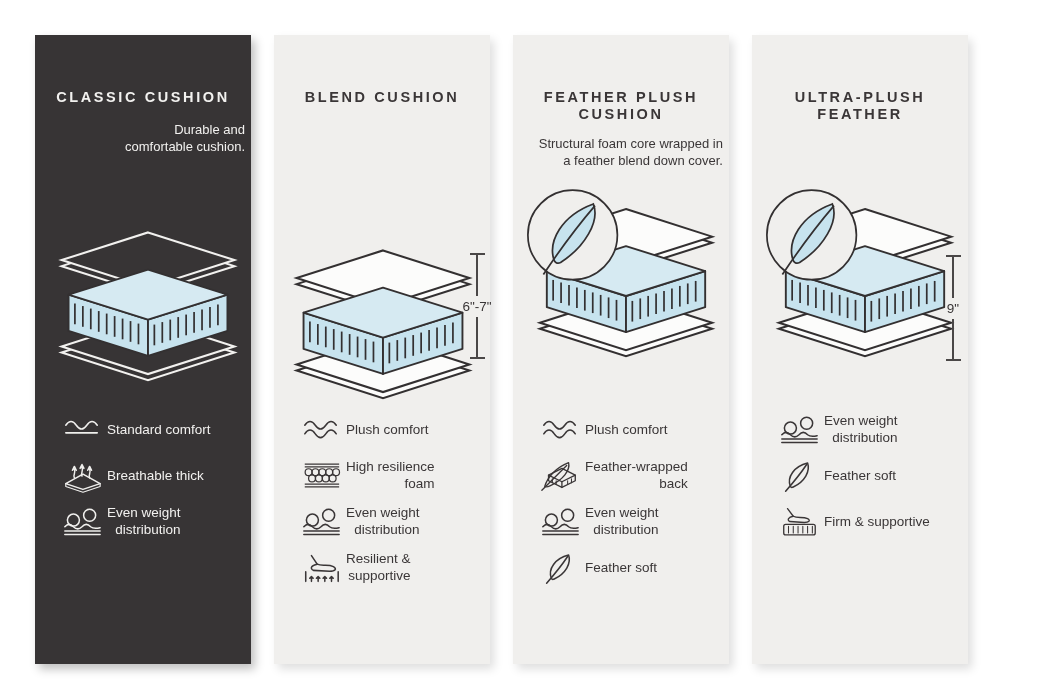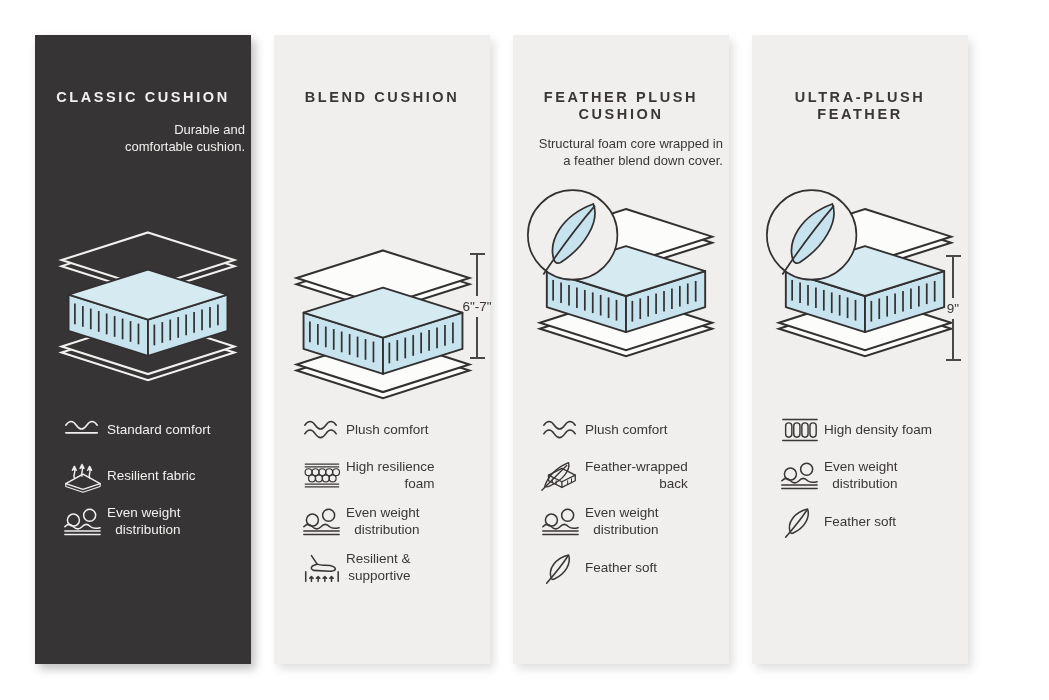--- a/index.html
+++ b/index.html
@@ -86,21 +86,21 @@
         <div class="feat">
           <span class="fico">
             <svg width="42" height="34" viewBox="0 0 44 34" fill="none" stroke="currentColor" stroke-width="1.6" stroke-linecap="round" stroke-linejoin="round">
    <path d="M5 25 L23 15 L41 25 L23 31 Z"></path>
               <path d="M5 25 L5 28 L23 34 L41 28 L41 25" stroke-width="1.2"></path>
    <path d="M14 19 c-2 -3 2 -5 0 -9 M12 11 l2 -4 l2 4"></path>
    <path d="M22 17 c-2 -3 2 -5 0 -9 M20 9 l2 -4 l2 4"></path>
    <path d="M30 19 c-2 -3 2 -5 0 -9 M28 11 l2 -4 l2 4"></path>
             </svg>
           </span>
-          <span class="flabel">Resilient fabric</span>
+          <span class="flabel">Breathable thick</span>
         </div>
         <div class="feat">
           <span class="fico">
             <svg width="42" height="34" viewBox="0 0 44 34" fill="none" stroke="currentColor" stroke-width="1.6" stroke-linecap="round" stroke-linejoin="round">
    <circle cx="13" cy="15" r="6.3"></circle>
               <circle cx="30" cy="10" r="6.3"></circle>
    <path d="M4 22 q4.5 -5 9 0 q4.5 4.5 9 0 q4.5 -5 9 0 q3 2.5 10 1"></path>
    <line x1="4" y1="26.5" x2="41" y2="26.5"></line>
               <line x1="4" y1="30" x2="41" y2="30"></line>
             </svg>
@@ -350,49 +350,47 @@
     <div class="measure">
       <span class="cap"></span>
       <span class="mline"></span>
       <span class="mtext">9"</span>
       <span class="mline"></span>
       <span class="cap"></span>
     </div>
     <div class="features">
         <div class="feat">
           <span class="fico">
-            <svg width="42" height="34" viewBox="0 0 44 34" fill="none" stroke="currentColor" stroke-width="1.5" stroke-linecap="round">
-   <line x1="5" y1="6" x2="41" y2="6"></line>
-              <line x1="5" y1="28" x2="41" y2="28"></line>
-   <rect x="8" y="9.5" width="6.5" height="15" rx="3.2"></rect>
-              <rect x="16.5" y="9.5" width="6.5" height="15" rx="3.2"></rect>
-   <rect x="25" y="9.5" width="6.5" height="15" rx="3.2"></rect>
-              <rect x="33.5" y="9.5" width="6.5" height="15" rx="3.2"></rect>
-            </svg>
-          </span>
-          <span class="flabel">High density foam</span>
-        </div>
-        <div class="feat">
-          <span class="fico">
             <svg width="42" height="34" viewBox="0 0 44 34" fill="none" stroke="currentColor" stroke-width="1.6" stroke-linecap="round" stroke-linejoin="round">
    <circle cx="13" cy="15" r="6.3"></circle>
               <circle cx="30" cy="10" r="6.3"></circle>
    <path d="M4 22 q4.5 -5 9 0 q4.5 4.5 9 0 q4.5 -5 9 0 q3 2.5 10 1"></path>
    <line x1="4" y1="26.5" x2="41" y2="26.5"></line>
               <line x1="4" y1="30" x2="41" y2="30"></line>
             </svg>
           </span>
           <span class="flabel">Even weight
 distribution</span>
         </div>
         <div class="feat">
           <span class="fico">
             <svg width="42" height="34" viewBox="0 0 44 34" fill="none" stroke="currentColor" stroke-width="1.6" stroke-linecap="round" stroke-linejoin="round">
    <path d="M13 28 C9 18 17 7 31 3.5 C34 12 28 23 16 28.5 C14.5 29.2 13.5 29 13 28 Z"></path>
    <path d="M8 33 C15 25 24 14 30 5"></path>
             </svg>
           </span>
           <span class="flabel">Feather soft</span>
         </div>
+        <div class="feat">
+          <span class="fico">
+            <svg width="42" height="34" viewBox="0 0 44 34" fill="none" stroke="currentColor" stroke-width="1.4" stroke-linecap="round" stroke-linejoin="round">
+   <path d="M10 3 l6 8"></path>
+   <path d="M16 11 c-5 1 -7 4 -3.5 5.5 l15 1 c5 0 7 -2 3.5 -4 c-5 -2.5 -10.5 0 -15 -2.5 z"></path>
+   <rect x="6" y="19.5" width="33" height="11" rx="2"></rect>
+   <path d="M11 21.5 l0 7 M16 21.5 l0 7 M21 21.5 l0 7 M26 21.5 l0 7 M31 21.5 l0 7 M36 21.5 l0 7" stroke-width="1.1"></path>
+            </svg>
+          </span>
+          <span class="flabel">Firm &amp; supportive</span>
+        </div>
       </div>
   </article>
 
 </div>
 
 </body></html>

